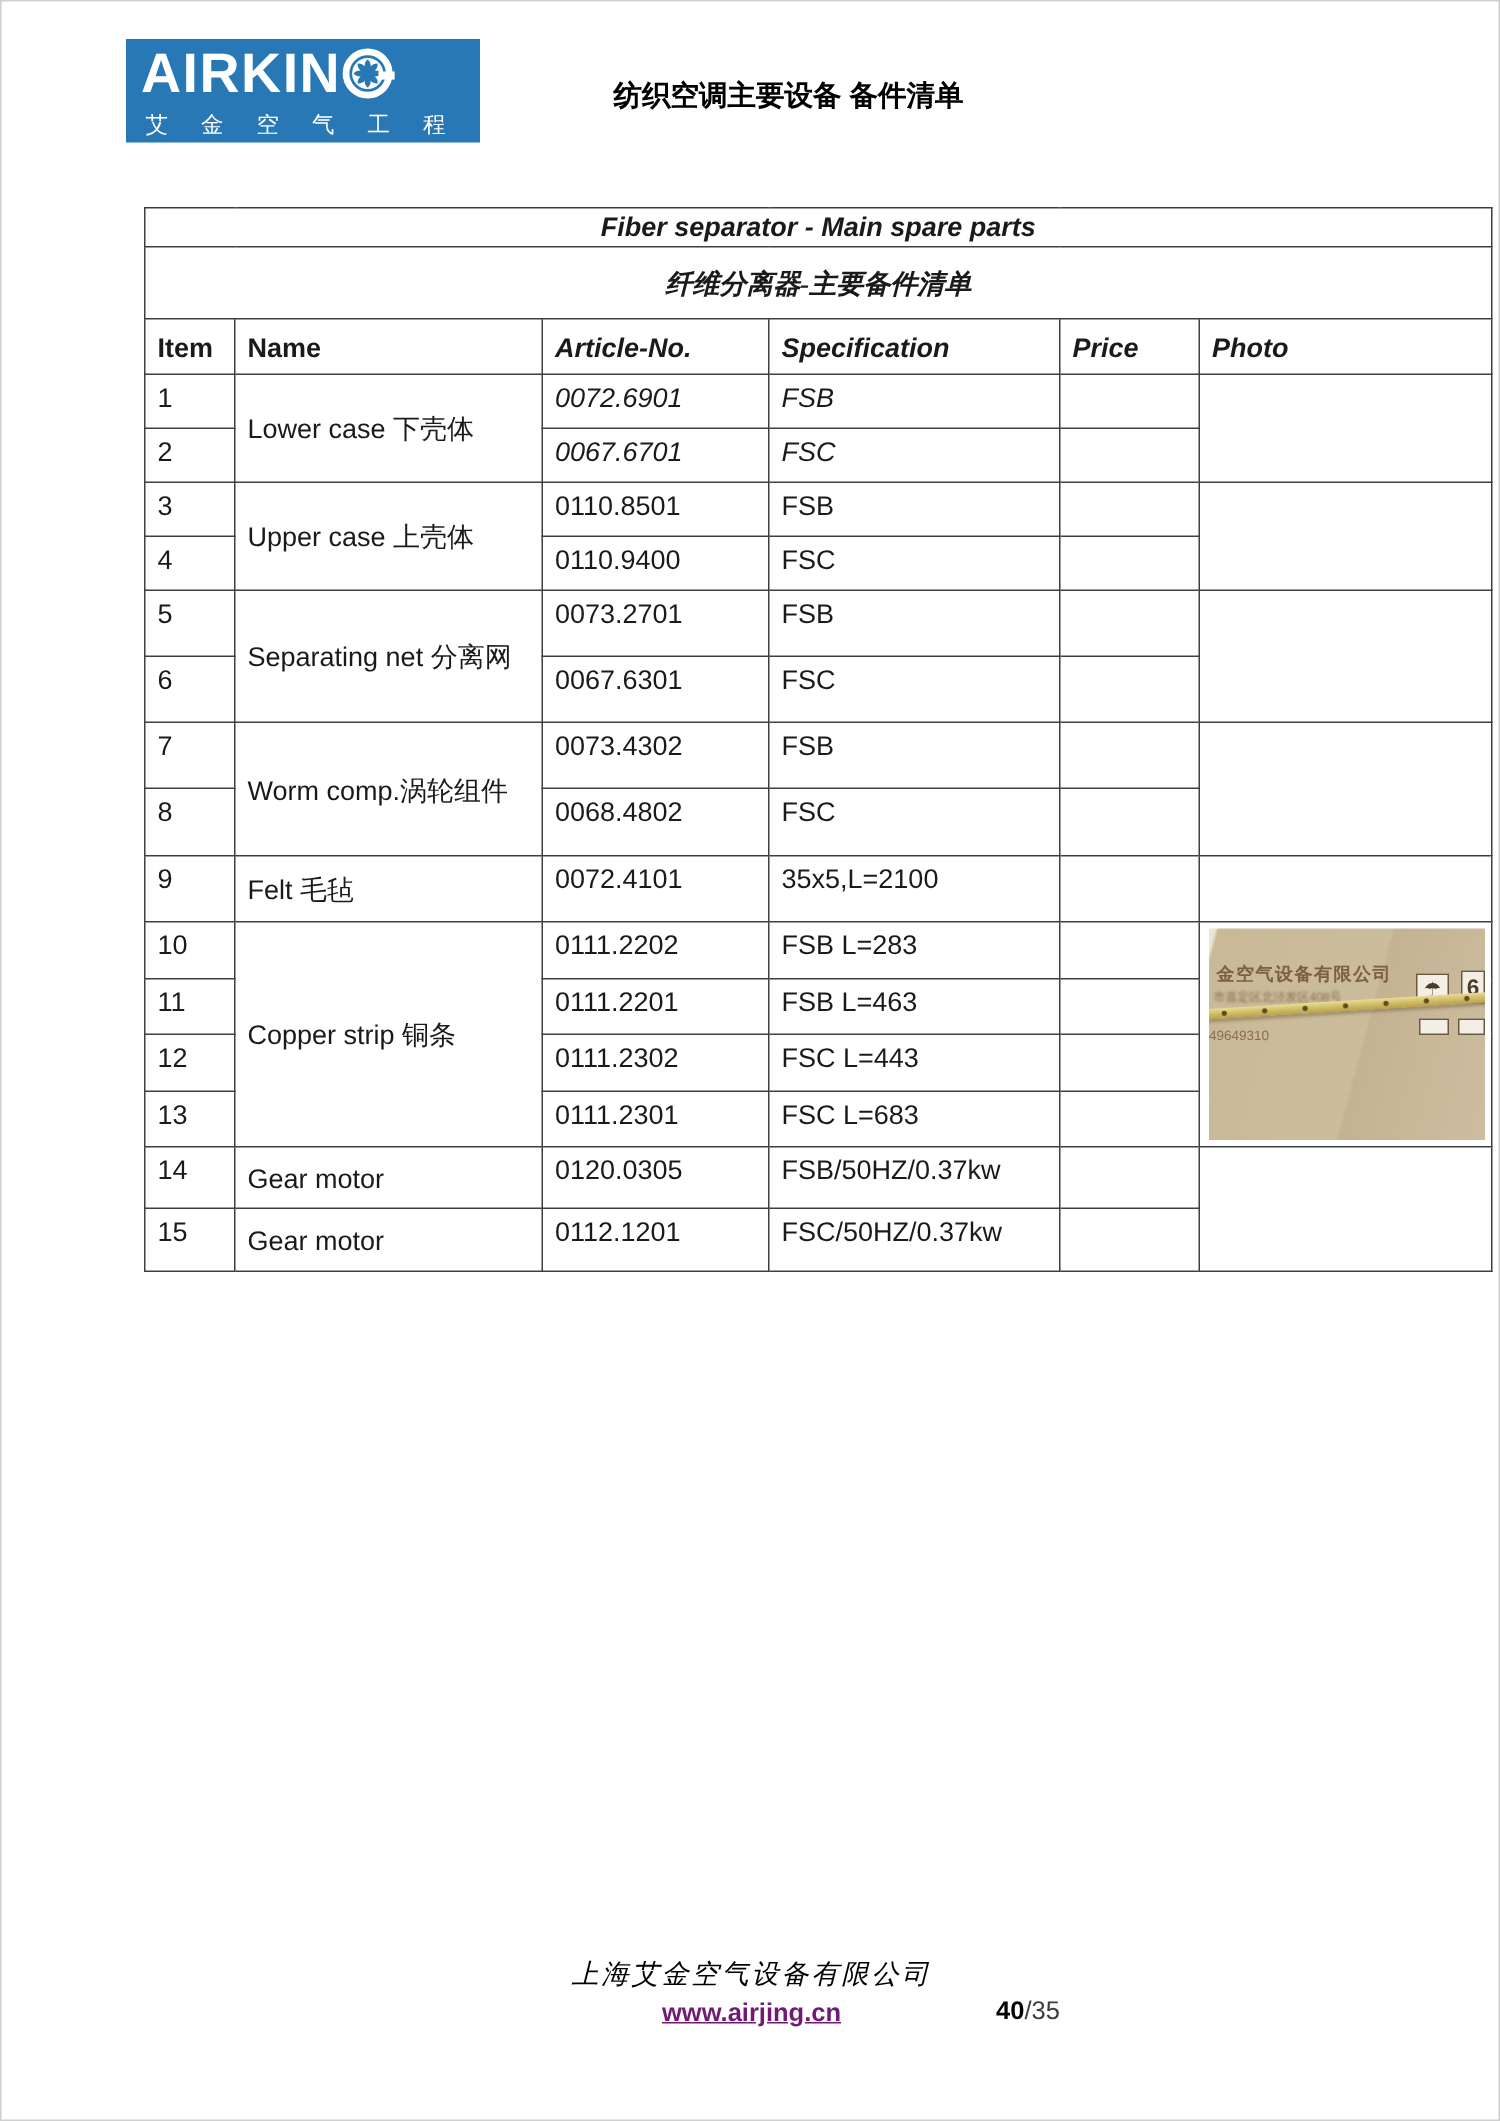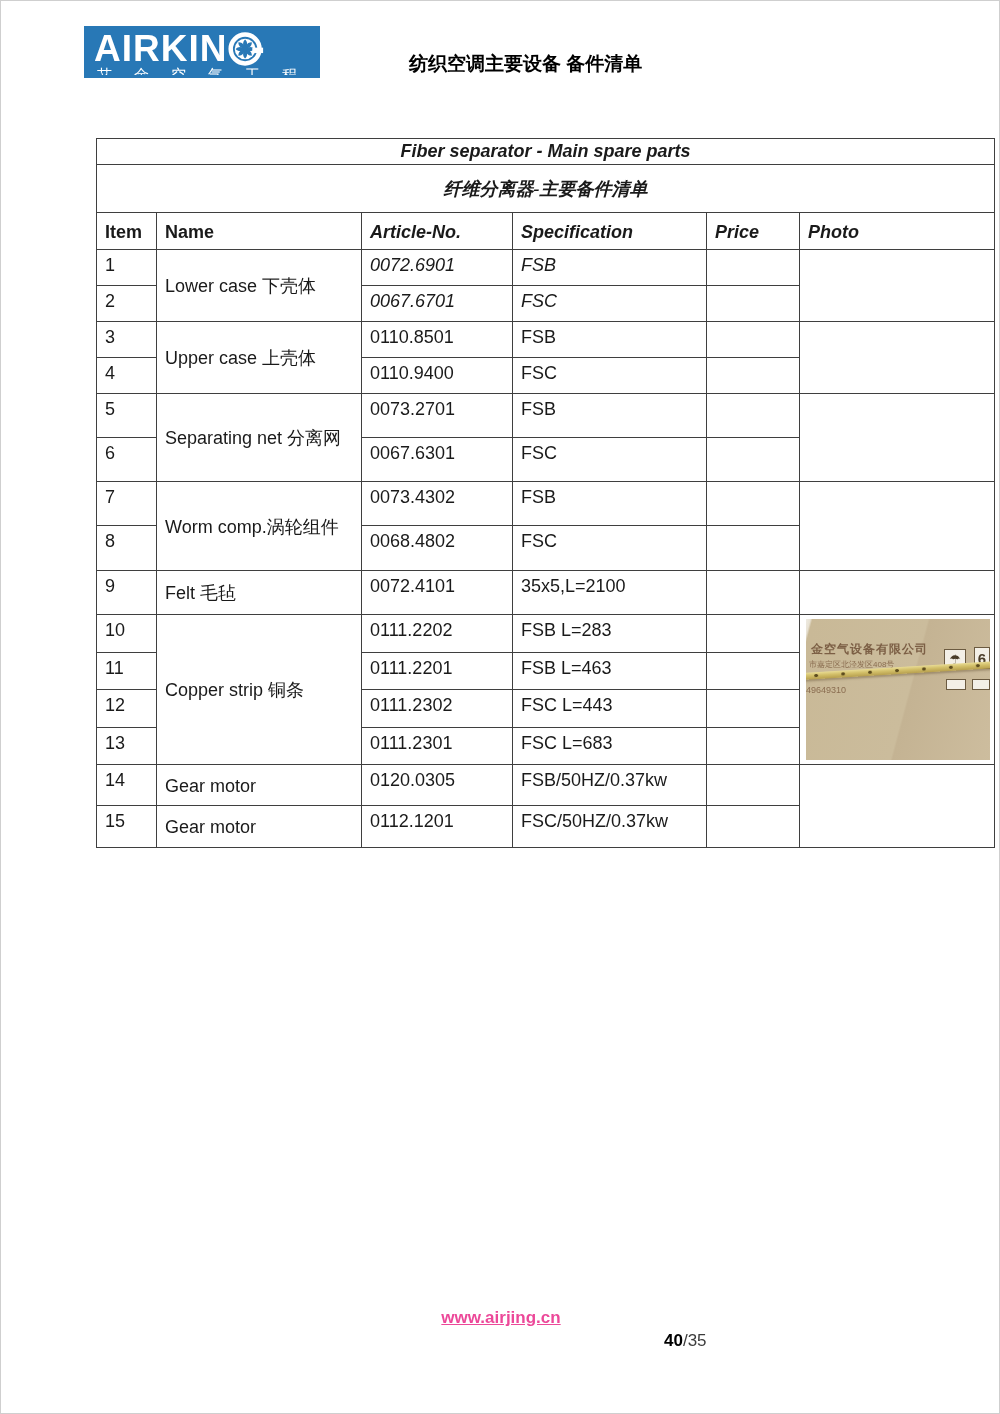--- a/index.html
+++ b/index.html
@@ -13,21 +13,21 @@
     font-family: "Liberation Sans", sans-serif;
     color: #1a1a1a;
     overflow: hidden;
     border: 1px solid #cfcfcf;
   }
 
   
   .logo {
     position: absolute;
     left: 83px; top: 25px;
-    width: 236px; height: 52px;
+    width: 236px; height: 69px;
     background: #2878b6;
     padding: 4px 10px 3px 10px;
     display: flex;
     flex-direction: column;
     justify-content: space-between;
   }
   .logo-brand {
     display: flex;
     align-items: center;
     color: #ffffff;
@@ -146,21 +146,21 @@
     font-style: italic;
     font-size: 18px;
     letter-spacing: 2px;
     color: #000;
   }
   .footer-link {
     display: inline-block;
     margin-top: 4px;
     font-size: 17px;
     font-weight: bold;
-    color: #ec4899;
+    color: #701a75;
     text-decoration: underline;
     cursor: pointer;
   }
   .page-num {
     position: absolute; left: 663px; top: 1330px;
     font-size: 17px; color: #3c3c3c;
   }
   .page-num .cur { font-weight: bold; color: #000; }
 </style>
 </head>
@@ -339,19 +339,20 @@
       <td>15</td>
       <td class="name-cell">Gear motor</td>
       <td>0112.1201</td>
       <td>FSC/50HZ/0.37kw</td>
       <td></td>
     </tr>
     </tbody>
   </table>
 
   <div class="footer">
+    <div class="footer-company">上海艾金空气设备有限公司</div>
     <a class="footer-link">www.airjing.cn</a>
   </div>
   <div class="page-num">
     <span class="cur">40</span><span>/35</span>
   </div>
 
 </div>
 
 </body></html>

